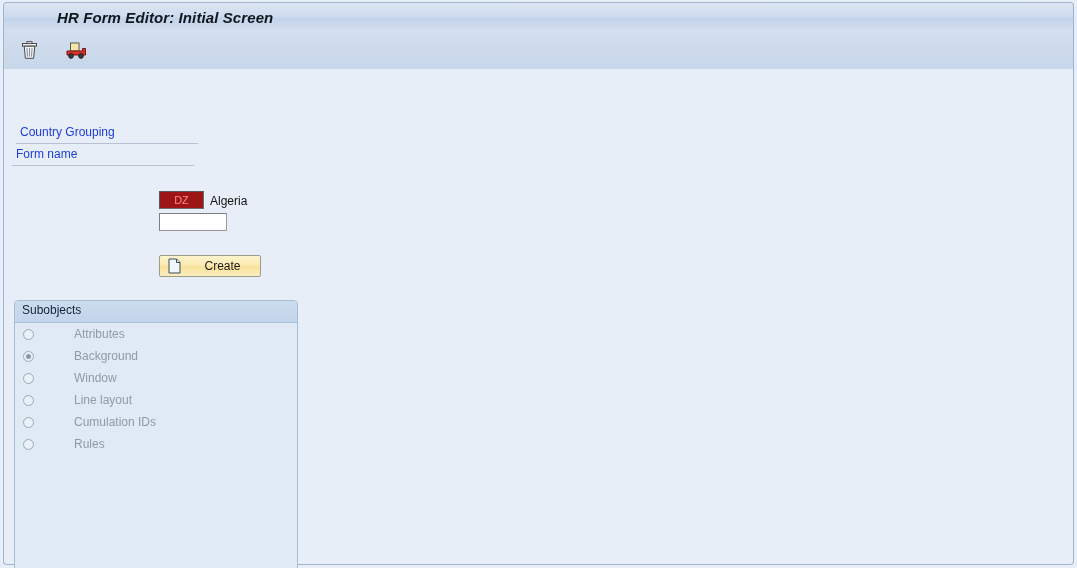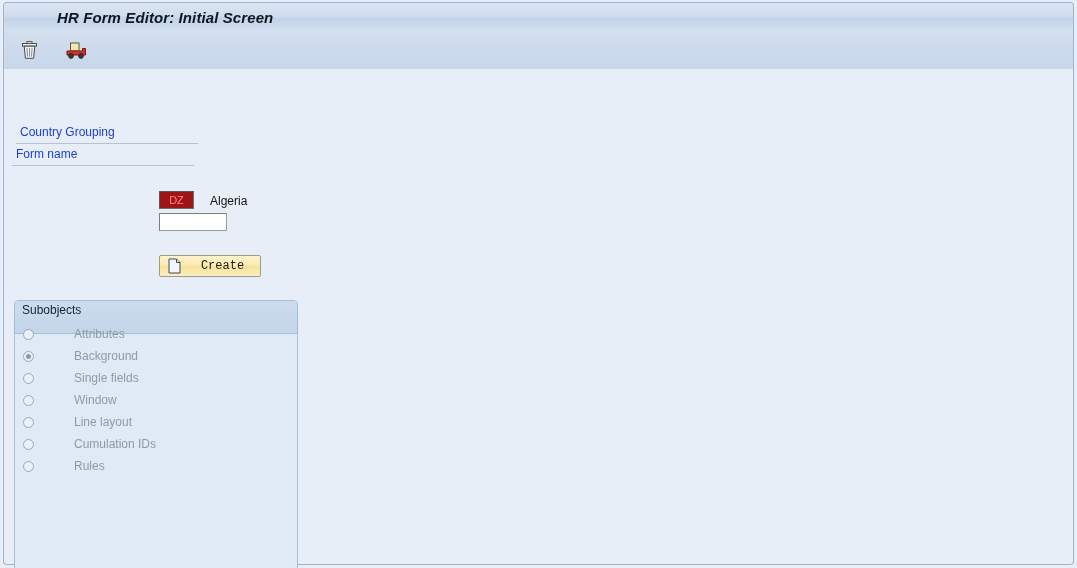--- a/index.html
+++ b/index.html
@@ -119,21 +119,21 @@
     left: 0; bottom: 0;
     width: 100%;
     height: 1px;
     background: #b7c3d4;
   }
 
   
   #input-country {
     position: absolute;
     left: 155px; top: 122px;
-    width: 35px; height: 17px;
+    width: 45px; height: 17px;
     box-sizing: border-box;
     background: #9e1515;
     border: 1px solid #6c6c6c;
     border-top-color: #585858;
     border-left-color: #585858;
     color: #ff8a8a;
     font-family: "Liberation Sans", sans-serif;
     font-size: 11px;
     text-align: center;
     line-height: 15px;
@@ -185,39 +185,38 @@
     display: flex;
     align-items: center;
     justify-content: center;
     flex: 0 0 auto;
     margin-left: 3px;
   }
   .sap-btn .btn-label {
     flex: 1 1 auto;
     text-align: center;
     white-space: nowrap;
-    font-family: Liberation Mono, monospace;
   }
 
   #btn-create { left: 155px; top: 186px; width: 102px; height: 22px; }
 
   
   #subobjects-panel {
     position: absolute;
     left: 10px; top: 231px;
     width: 284px; height: 278px;
     box-sizing: border-box;
     background: #e0eaf4;
     border: 1px solid #a8bed4;
     border-radius: 4px;
   }
   #subobjects-header {
     position: absolute;
     left: 0; top: 0;
-    width: 100%; height: 33px;
+    width: 100%; height: 22px;
     box-sizing: border-box;
     background: linear-gradient(to bottom, #ccdcee 0%, #c3d5ea 100%);
     border-bottom: 1px solid #a8bed4;
     border-radius: 3px 3px 0 0;
   }
   #subobjects-title {
     position: absolute;
     left: 7px; top: 2px;
     font-family: "Liberation Sans", sans-serif;
     font-size: 12px;
@@ -336,24 +335,20 @@
         <div class="radio-row">
           <span class="radio-mark"></span>
           <span class="radio-label">Attributes</span>
         </div>
 
         <div class="radio-row selected">
           <span class="radio-mark"></span>
           <span class="radio-label">Background</span>
         </div>
 
-        <div class="radio-row">
-          <span class="radio-mark"></span>
-          <span class="radio-label">Single fields</span>
-        </div>
 
         <div class="radio-row">
           <span class="radio-mark"></span>
           <span class="radio-label">Window</span>
         </div>
 
         <div class="radio-row">
           <span class="radio-mark"></span>
           <span class="radio-label">Line layout</span>
         </div>

